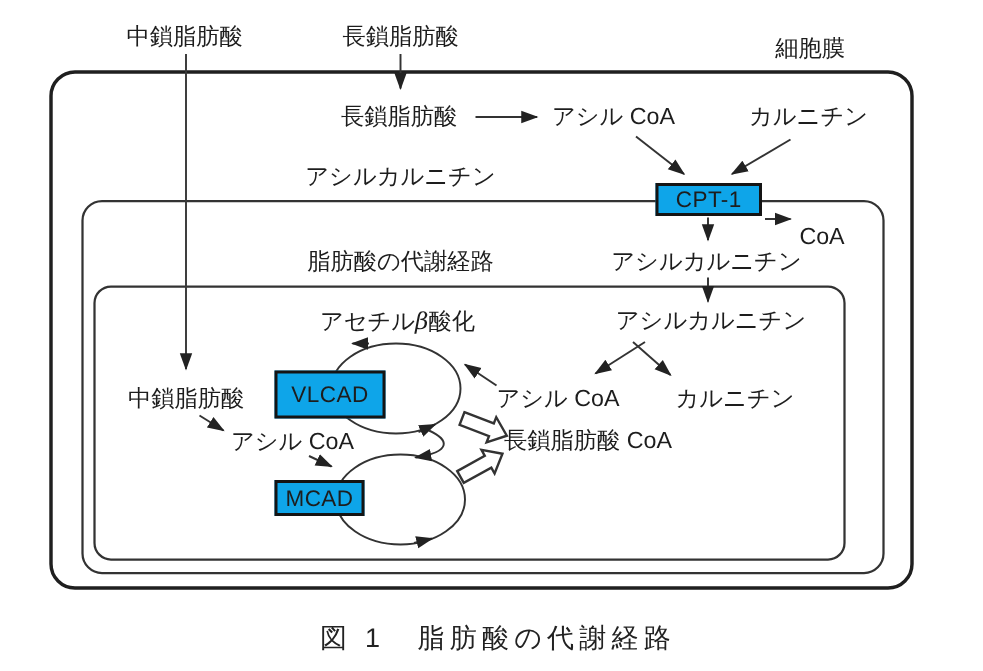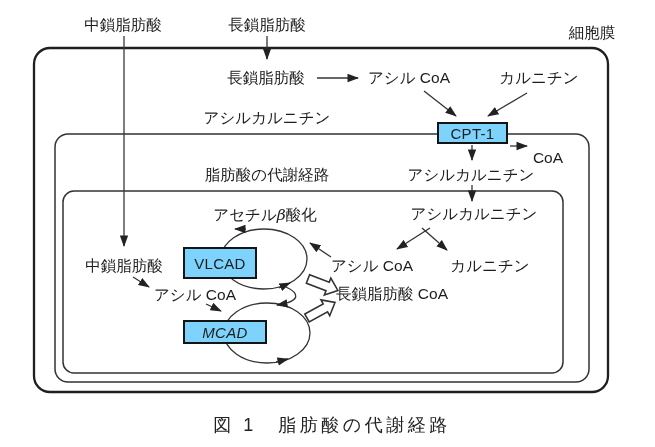--- a/index.html
+++ b/index.html
@@ -6,21 +6,21 @@
   #stage{
     position:relative;width:655px;height:447px;background:#fff;overflow:hidden;
     font-family:"Liberation Sans","DejaVu Sans",sans-serif;color:#1d1d1d;
   }
   #lines{position:absolute;left:0;top:0;z-index:1;}
   .lbl{
     position:absolute;transform:translate(-50%,-50%);white-space:nowrap;
     font-size:15.5px;line-height:1.1;z-index:3;color:#1d1d1d;
   }
   .node-box{
-    position:absolute;box-sizing:border-box;border:2.4px solid #141414;background:#7dd3fc;
+    position:absolute;box-sizing:border-box;border:2.4px solid #141414;background:#0ea5e9;
     display:flex;align-items:center;justify-content:center;z-index:2;
     font-size:15px;color:#1d1d1d;letter-spacing:0.3px;
   }
   .caption{
     position:absolute;transform:translate(-50%,-50%);white-space:nowrap;
     font-size:18px;letter-spacing:3.5px;color:#222;z-index:3;
   }
   .beta{font-style:italic;font-family:"DejaVu Serif","Liberation Serif",serif;}
 </style>
 </head>
@@ -63,27 +63,27 @@
     <path transform="translate(308,279) rotate(21)" d="M0,-4.5 L21,-4.5 L21,-9 L32,0 L21,9 L21,4.5 L0,4.5 Z" fill="#fff" stroke="#333" stroke-width="1.6" stroke-linejoin="miter"></path>
     <path transform="translate(307,318) rotate(-29)" d="M0,-4.5 L21,-4.5 L21,-9 L32,0 L21,9 L21,4.5 L0,4.5 Z" fill="#fff" stroke="#333" stroke-width="1.6" stroke-linejoin="miter"></path>
   </svg>
 
   <div class="node-box" style="left:437px;top:122px;width:71px;height:22px;border-width:2px;">
     <span>CPT-1</span>
   </div>
   <div class="node-box" style="left:183px;top:247px;width:74px;height:32px;">
     <span>VLCAD</span>
   </div>
-  <div class="node-box" style="left:183px;top:320px;width:84px;height:24px;font-style:italic;">
+  <div class="node-box" style="left:183px;top:320px;width:60px;height:24px;">
     <span>MCAD</span>
   </div>
 
   <div class="lbl" style="left:123px;top:25px;">中鎖脂肪酸</div>
   <div class="lbl" style="left:267px;top:25px;">長鎖脂肪酸</div>
-  <div class="lbl" style="left:592px;top:33px;">細胞膜</div>
+  <div class="lbl" style="left:540px;top:33px;">細胞膜</div>
 
   <div class="lbl" style="left:266px;top:78px;">長鎖脂肪酸</div>
   <div class="lbl" style="left:409px;top:78px;">アシル CoA</div>
   <div class="lbl" style="left:539px;top:78px;">カルニチン</div>
   <div class="lbl" style="left:267px;top:118px;">アシルカルニチン</div>
   <div class="lbl" style="left:548px;top:158px;">CoA</div>
 
   <div class="lbl" style="left:471px;top:175px;">アシルカルニチン</div>
   <div class="lbl" style="left:267px;top:175px;">脂肪酸の代謝経路</div>
 

